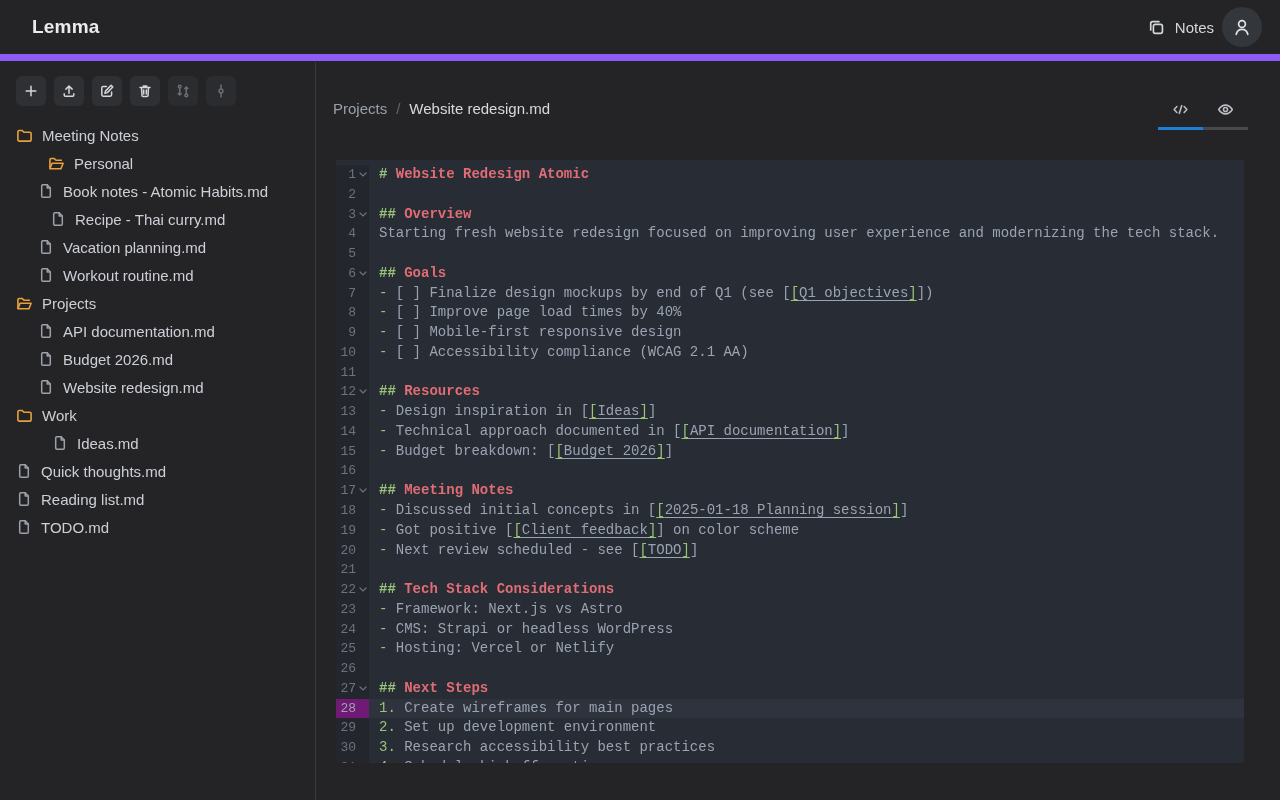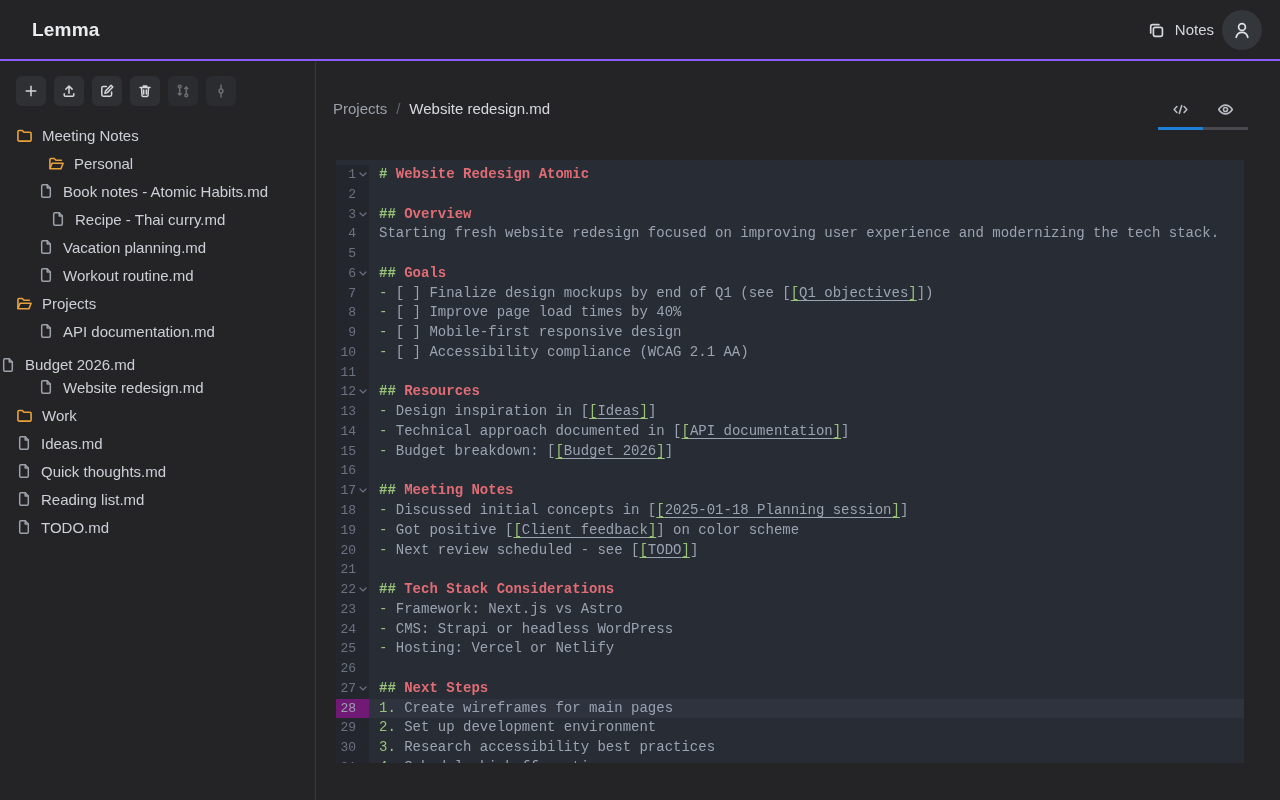--- a/index.html
+++ b/index.html
@@ -8,21 +8,21 @@
     background:#242427;
     font-family:"Liberation Sans", sans-serif;
     position:relative;
     color:#cfd2d6;
   }
   svg { display:block; }
 
   
   .topbar {
     position:absolute; left:0; top:0; width:1280px; height:61px;
-    border-bottom:2px solid #8b5cf6;
+    border-bottom:7px solid #8b5cf6;
     display:flex; align-items:center; padding:0 18px 0 32px;
   }
   .brand { font-size:19px; font-weight:bold; color:#e9ebed; letter-spacing:.2px; }
   .topbar-right { margin-left:auto; display:flex; align-items:center; gap:8px; }
   .notes-btn {
     display:flex; align-items:center; gap:10px;
     background:none; border:none; color:#d3d6da; font-size:15px;
     font-family:"Liberation Sans", sans-serif; cursor:pointer;
   }
   .avatar {
@@ -237,21 +237,21 @@
       </div>
       <div class="titem" style="padding-left: 38px; align-items: center;">
         <span class="ticon file">
           <svg width="16" height="16" viewBox="0 0 16 16" fill="none" stroke="currentColor" stroke-width="1.5" stroke-linecap="round" stroke-linejoin="round">
             <path d="M9.2 1.8H4.9c-.7 0-1.2.5-1.2 1.2v10c0 .7.5 1.2 1.2 1.2h6.2c.7 0 1.2-.5 1.2-1.2V5z"></path>
             <path d="M9.2 1.8V5h3.1"></path>
           </svg>
         </span>
         <span class="tlabel">API documentation.md</span>
       </div>
-      <div class="titem" style=" align-items: flex-end;">
+      <div class="titem" style="padding-left: 38px;">
         <span class="ticon file">
           <svg width="16" height="16" viewBox="0 0 16 16" fill="none" stroke="currentColor" stroke-width="1.5" stroke-linecap="round" stroke-linejoin="round">
             <path d="M9.2 1.8H4.9c-.7 0-1.2.5-1.2 1.2v10c0 .7.5 1.2 1.2 1.2h6.2c.7 0 1.2-.5 1.2-1.2V5z"></path>
             <path d="M9.2 1.8V5h3.1"></path>
           </svg>
         </span>
         <span class="tlabel">Budget 2026.md</span>
       </div>
       <div class="titem" style="padding-left: 38px;">
         <span class="ticon file">
@@ -263,21 +263,21 @@
         <span class="tlabel">Website redesign.md</span>
       </div>
       <div class="titem" style="padding-left: 16px;">
         <span class="ticon folder">
           <svg width="17" height="17" viewBox="0 0 16 16" fill="none" stroke="currentColor" stroke-width="1.5" stroke-linecap="round" stroke-linejoin="round">
             <path d="M1.8 12.2V4.4c0-.6.5-1.1 1.1-1.1h3l1.6 1.6h5.6c.6 0 1.1.5 1.1 1.1v6.2c0 .6-.5 1.1-1.1 1.1H2.9c-.6 0-1.1-.5-1.1-1.1z"></path>
           </svg>
         </span>
         <span class="tlabel">Work</span>
       </div>
-      <div class="titem" style="padding-left: 16px;">
+      <div class="titem" style="padding-left: 16px; margin-left: 36px;">
         <span class="ticon file">
           <svg width="16" height="16" viewBox="0 0 16 16" fill="none" stroke="currentColor" stroke-width="1.5" stroke-linecap="round" stroke-linejoin="round">
             <path d="M9.2 1.8H4.9c-.7 0-1.2.5-1.2 1.2v10c0 .7.5 1.2 1.2 1.2h6.2c.7 0 1.2-.5 1.2-1.2V5z"></path>
             <path d="M9.2 1.8V5h3.1"></path>
           </svg>
         </span>
         <span class="tlabel">Ideas.md</span>
       </div>
       <div class="titem" style="padding-left: 16px;">
         <span class="ticon file">

